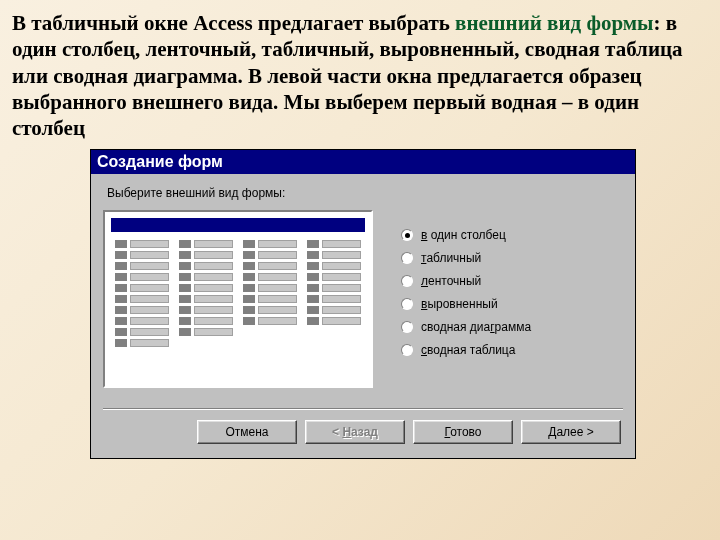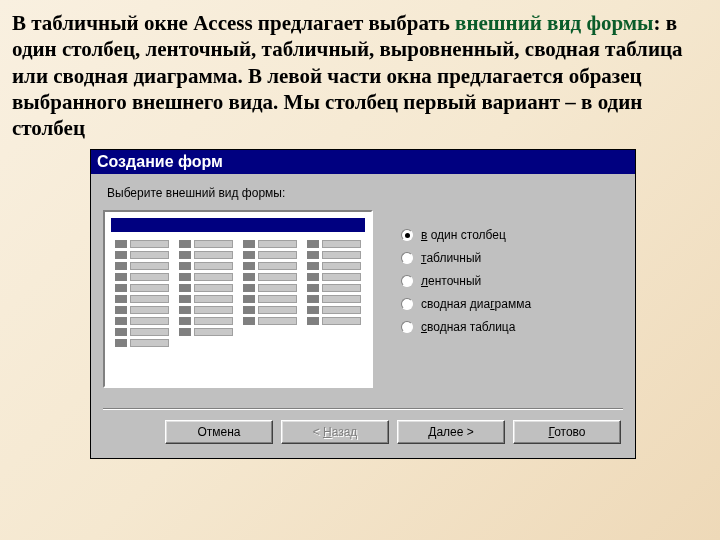--- a/index.html
+++ b/index.html
@@ -89,39 +89,39 @@
     margin: 20px 0 10px 0;
     height: 2px;
     border-top: 1px solid #808080;
     border-bottom: 1px solid #fff;
   }
   .btn-row {
     display: flex; justify-content: flex-end; gap: 8px;
     padding: 0 2px 8px 2px;
   }
   .btn {
-    width: 108px; height: 24px;
+    width: 100px; height: 24px;
     background: #c0c0c0;
     border-top: 1px solid #fff;
     border-left: 1px solid #fff;
     border-right: 1px solid #404040;
     border-bottom: 1px solid #404040;
     box-shadow: inset -1px -1px 0 #808080, inset 1px 1px 0 #dfdfdf;
     font-size: 12px;
     display: inline-flex; align-items: center; justify-content: center;
     cursor: pointer;
   }
-  .btn.disabled { color: #808080; text-shadow: 1px 1px 0 #fff; }
+  .btn.disabled { color: #808080; text-shadow: 1px 1px 0 #fff; font-weight: bold; }
   .btn .ul { text-decoration: underline; }
 </style>
 </head>
 <body>
 
 <div class="doc-text">
-  <span>В табличный окне Access предлагает выбрать </span><span class="accent">внешний вид формы</span><span>: в один столбец, ленточный, табличный, выровненный, сводная таблица или сводная диаграмма. В левой части окна предлагается образец выбранного внешнего вида. Мы столбец первый вариант – в один столбец</span>
+  <span>В табличный окне Access предлагает выбрать </span><span class="accent">внешний вид формы</span><span>: в один столбец, ленточный, табличный, выровненный, сводная таблица или сводная диаграмма. В левой части окна предлагается образец выбранного внешнего вида. Мы выберем первый водная – в один столбец</span>
 </div>
 
 <div class="dialog">
   <div class="titlebar">
     <span>Создание форм</span>
   </div>
   <div class="dlg-body">
     <div class="instruct">Выберите внешний вид формы:</div>
 
     <div class="mid-row">
@@ -301,39 +301,43 @@
         <label class="opt">
           <span class="radio"></span>
           <span class="opt-label"><span class="ul">т</span><span>абличный</span></span>
         </label>
         <label class="opt">
           <span class="radio"></span>
           <span class="opt-label"><span class="ul">л</span><span>енточный</span></span>
         </label>
         <label class="opt">
           <span class="radio"></span>
+          <span class="opt-label"><span class="ul">в</span><span>ыровненный</span></span>
+        </label>
+        <label class="opt">
+          <span class="radio"></span>
           <span class="opt-label"><span>сводная диа</span><span class="ul">г</span><span>рамма</span></span>
         </label>
         <label class="opt">
           <span class="radio"></span>
           <span class="opt-label"><span class="ul">с</span><span>водная таблица</span></span>
         </label>
       </div>
     </div>
 
     <div class="divider"></div>
 
     <div class="btn-row">
       <div class="btn">
         <span>Отмена</span>
       </div>
       <div class="btn disabled">
         <span><span>&lt; </span><span class="ul">Н</span><span>азад</span></span>
       </div>
       <div class="btn">
+        <span><span class="ul">Г</span><span>отово</span></span>
+      </div>
+      <div class="btn">
         <span><span class="ul">Д</span><span>алее &gt;</span></span>
-      </div>
-      <div class="btn">
-        <span><span class="ul">Г</span><span>отово</span></span>
       </div>
     </div>
   </div>
 </div>
 
 </body></html>

